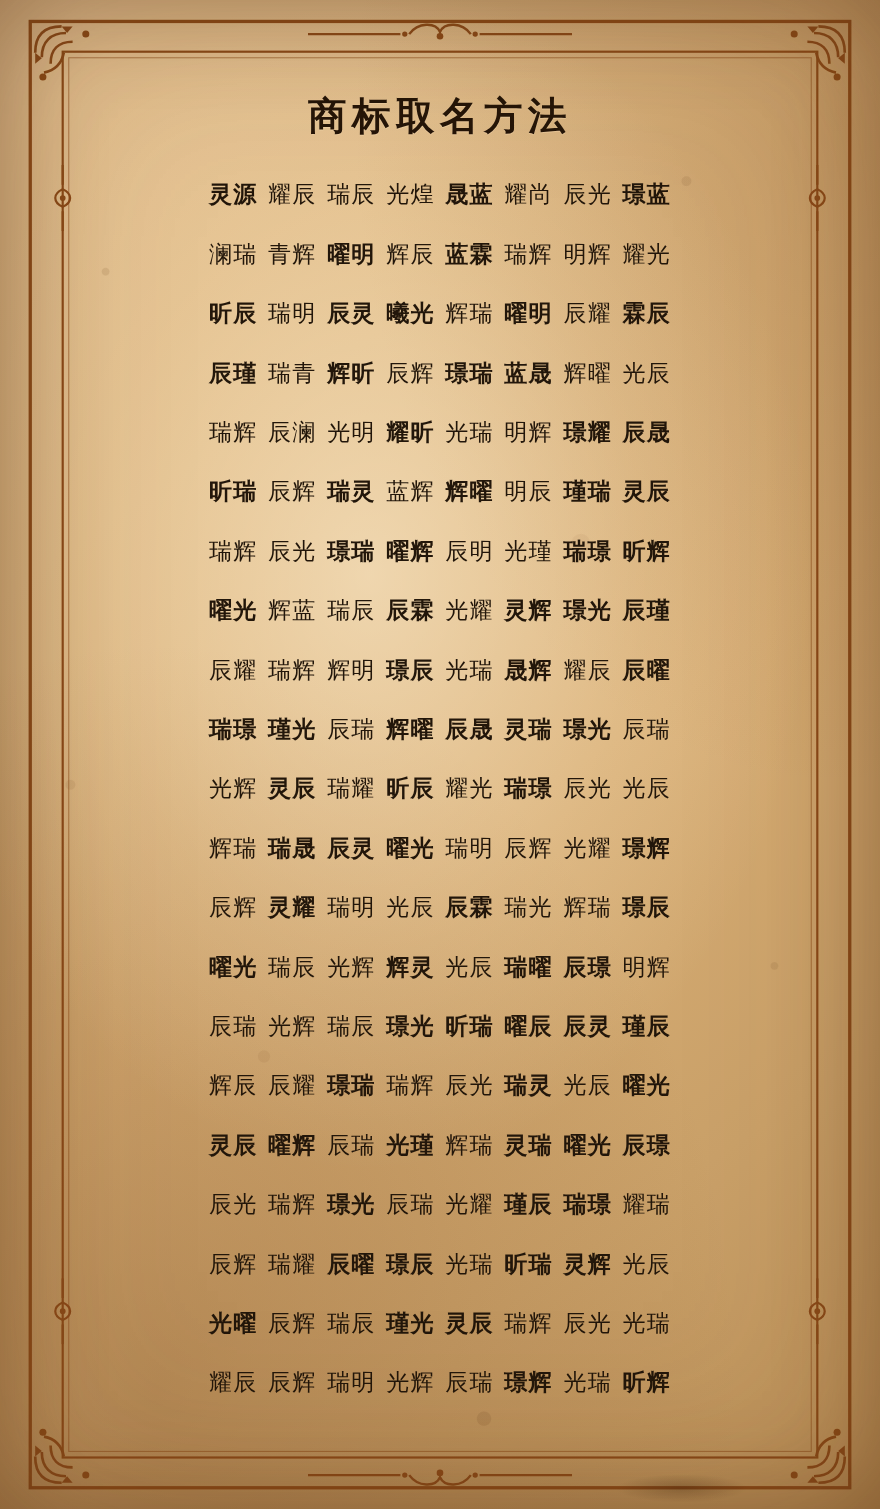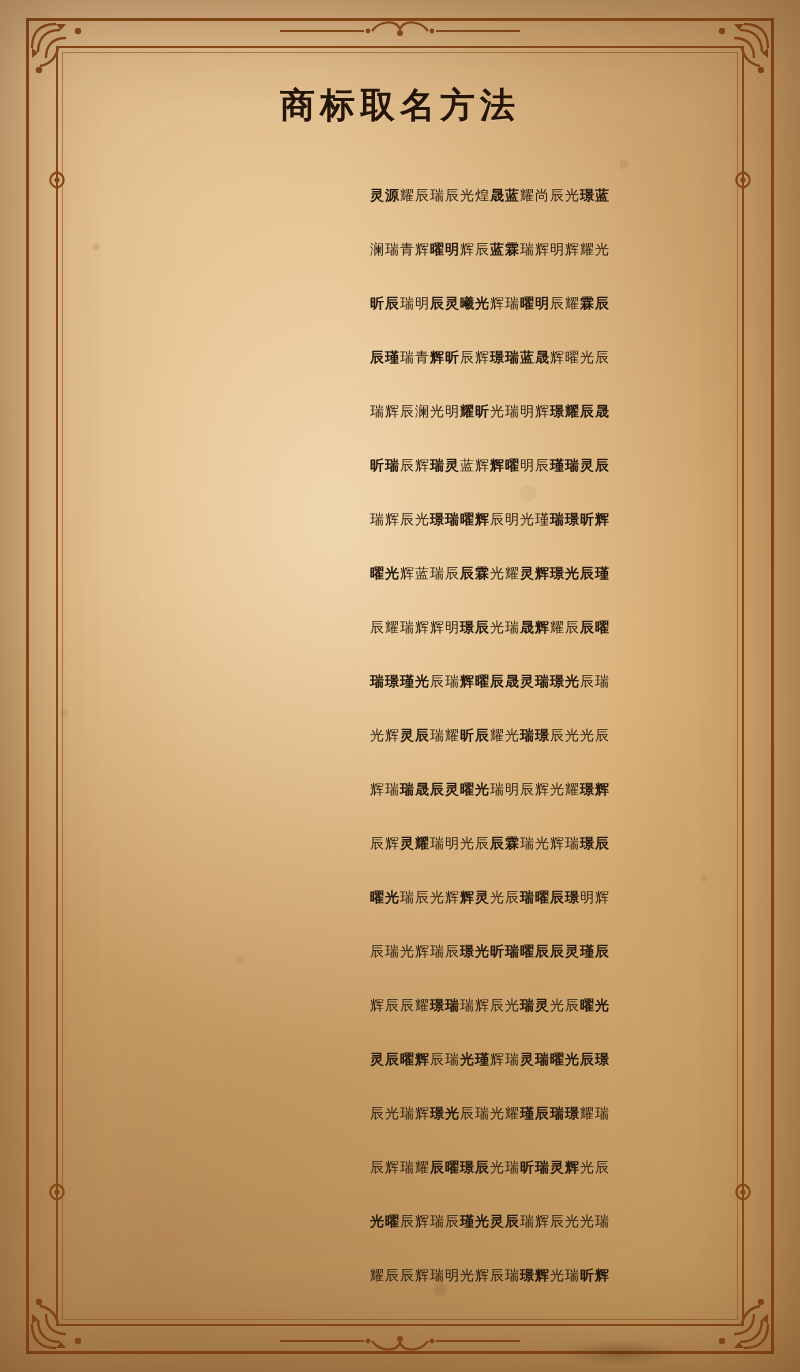--- a/index.html
+++ b/index.html
@@ -102,45 +102,44 @@
   .side-orn.r2 { right: 44px; bottom: 150px; transform: scale(-1,-1); }
 
   
   .content {
     position: absolute;
     left: 70px; right: 70px; top: 60px; bottom: 60px;
     box-sizing: border-box;
     display: flex;
     flex-direction: column;
     align-items: center;
-    gap: 24px;
   }
   .title {
     margin-top: 22px;
     font-family: "DejaVu Serif", "Liberation Serif", serif;
     font-weight: 700;
     font-size: 35px;
     letter-spacing: 5px;
     color: #241508;
     text-shadow: 0 1px 0 rgba(255,230,190,0.35);
   }
 
   .lines {
     margin-top: 34px;
     width: 420px;
     display: flex;
     flex-direction: column;
   }
   .line {
     display: flex;
-    justify-content: flex-end;
+    justify-content: space-between;
     align-items: baseline;
     height: 54px;
     font-family: "DejaVu Serif", "Liberation Serif", serif;
-    font-size: 14px;
+    font-size: 21px;
     color: #22160a;
     white-space: nowrap;
   }
   .name {
     letter-spacing: 1px;
   }
   .name.b { font-weight: 700; }
   .name.n { font-weight: 400; }
 
   

